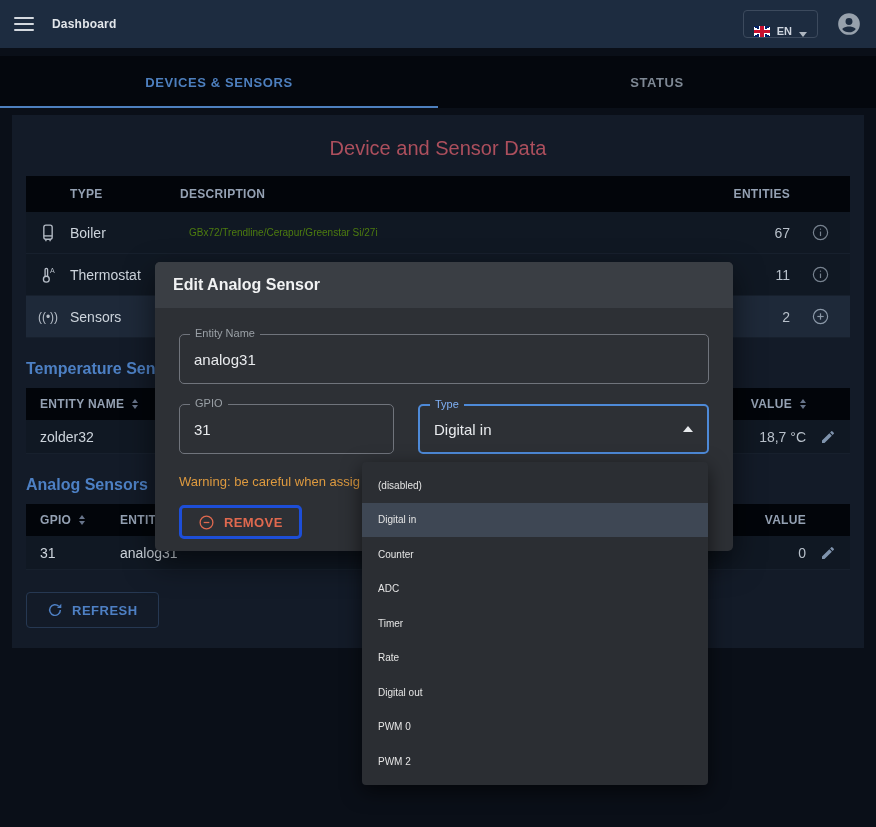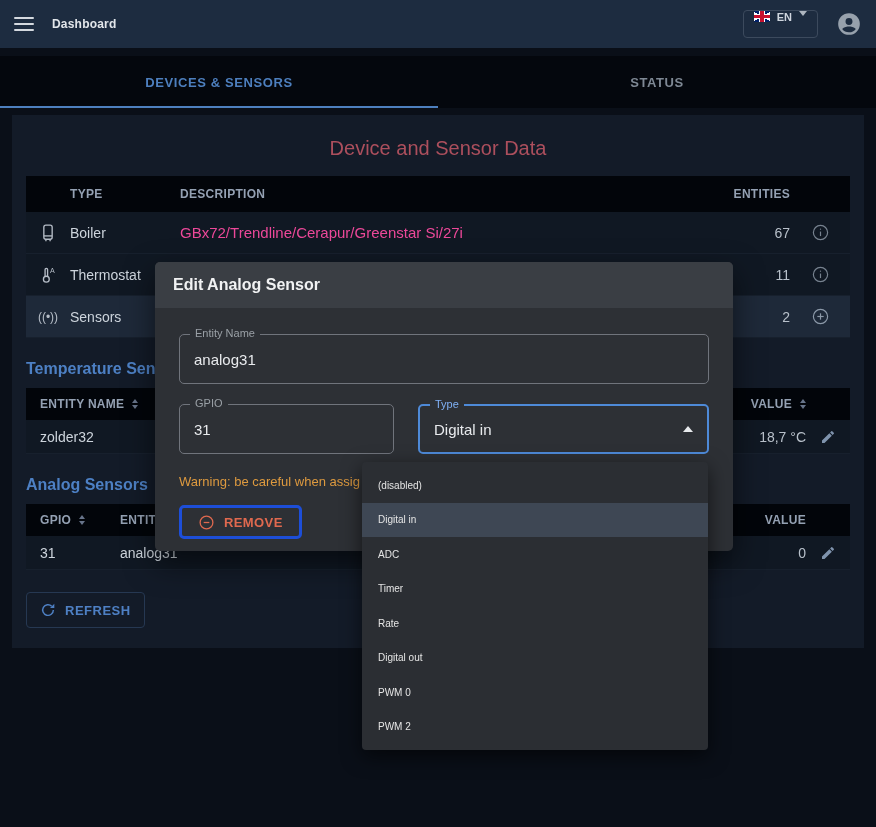--- a/index.html
+++ b/index.html
@@ -6,21 +6,21 @@
   body { background:#000; font-family:"Liberation Sans","DejaVu Sans",sans-serif; }
   .page { position:relative; width:876px; height:827px; background:#0a0f18; overflow:hidden; }
 
   
   .appbar { position:absolute; top:0; left:0; right:0; height:48px; background:#1d2c40;
             display:flex; align-items:center; padding:0 14px; gap:18px; z-index:3; }
   .hamburger { width:20px; height:14px; display:flex; flex-direction:column; justify-content:space-between; cursor:pointer; }
   .hamburger span { display:block; height:2px; background:#d4d9df; border-radius:1px; }
   .appbar-title { color:#e2e6ea; font-size:12px; font-weight:700; letter-spacing:.2px; }
   .appbar-spacer { flex:1; }
-  .lang-btn { display:flex; align-items:flex-start; gap:7px; border:1px solid #3c4a5d; border-radius:4px;
+  .lang-btn { display:flex; align-items:flex-end; gap:7px; border:1px solid #3c4a5d; border-radius:4px;
               height:28px; padding:0 10px; background:transparent; cursor:pointer; }
   .flag { width:16px; height:11px; border-radius:1px;
           background:
             linear-gradient(to bottom, transparent 36%, #c8102e 36%, #c8102e 64%, transparent 64%),
             linear-gradient(to right, transparent 38%, #c8102e 38%, #c8102e 62%, transparent 62%),
             linear-gradient(to bottom, transparent 27%, #fff 27%, #fff 73%, transparent 73%),
             linear-gradient(to right, transparent 30%, #fff 30%, #fff 70%, transparent 70%),
             linear-gradient(22deg, transparent 44%, #fff 44%, #fff 56%, transparent 56%),
             linear-gradient(-22deg, transparent 44%, #fff 44%, #fff 56%, transparent 56%),
             #012169; }
@@ -42,38 +42,38 @@
 
   .thead { background:#02050a; height:36px; align-items:center; display:grid; }
   .th { font-size:12px; font-weight:700; color:#94a1b3; letter-spacing:.3px; display:flex; align-items:center; }
   .trow { display:grid; height:42px; align-items:center; background:#101823; border-bottom:1px solid #17202d;
           color:#cdd4dc; font-size:14px; }
   .trow.selected { background:#1e2939; }
   .dgrid { grid-template-columns:44px 110px 1fr 110px 60px; }
   .tgrid { grid-template-columns:1fr 130px 44px; }
   .agrid { grid-template-columns:80px 1fr 130px 44px; }
   .cell-pad { padding-left:14px; }
-  .desc { color:#ec4899; font-size:15px; }
+  .desc { color:#4d7c0f; font-size:10px;margin-left:9px; }
   .num { text-align:right; color:#b8c0ca; }
   .right { justify-content:flex-end; text-align:center; }
   .row-icon { display:flex; justify-content:center; color:#b6bdc7; }
   .glyph-sensors { font-size:12px; color:#b6bdc7; letter-spacing:0; }
 
   .sort { display:inline-flex; flex-direction:column; gap:2px; margin-left:8px; }
   .sort i { width:0; height:0; border-left:3.5px solid transparent; border-right:3.5px solid transparent; }
   .sort .up { border-bottom:4px solid #67748a; }
   .sort .dn { border-top:4px solid #67748a; }
 
   .icon-btn { background:none; border:none; cursor:pointer; display:flex; align-items:center; justify-content:center; padding:4px; }
 
   .section-h { color:#4d80c4; font-size:16px; font-weight:700; margin:22px 0 10px; }
   .small-row { height:34px; }
   .small-head { height:32px; }
 
-  .refresh-btn { margin-top:22px; display:inline-flex; align-items:center; gap:9px; height:36px; padding:0 13px;
+  .refresh-btn { margin-top:22px; display:inline-flex; align-items:center; gap:9px; height:36px; padding:0 20px;
                  background:transparent; border:1px solid #263852; border-radius:4px; color:#4e80c4;
                  font-size:13px; font-weight:700; letter-spacing:.5px; cursor:pointer; }
 
   
   .modal { position:absolute; left:155px; top:262px; width:578px; background:#2d3035; border-radius:5px;
            box-shadow:0 12px 30px rgba(0,0,0,.55); z-index:10; }
   .modal-h { height:46px; background:#3a3e44; border-radius:5px 5px 0 0; display:flex; align-items:center;
              padding:0 18px; font-size:16px; font-weight:700; color:#f1f2f3; }
   .modal-b { padding:26px 24px 12px; }
   .ofield { position:relative; border:1px solid #70747c; border-radius:5px; height:50px;
@@ -297,20 +297,21 @@
             <line x1="8" y1="12" x2="16" y2="12"></line>
           </svg>
         <span>REMOVE</span>
       </button>
     </div>
   </div>
 
   <div class="dropdown">
     <div class="opt">(disabled)</div>
     <div class="opt selected">Digital in</div>
+    <div class="opt">Counter</div>
     <div class="opt">ADC</div>
     <div class="opt">Timer</div>
     <div class="opt">Rate</div>
     <div class="opt">Digital out</div>
     <div class="opt">PWM 0</div>
     <div class="opt">PWM 2</div>
   </div>
 
 </div>
 

